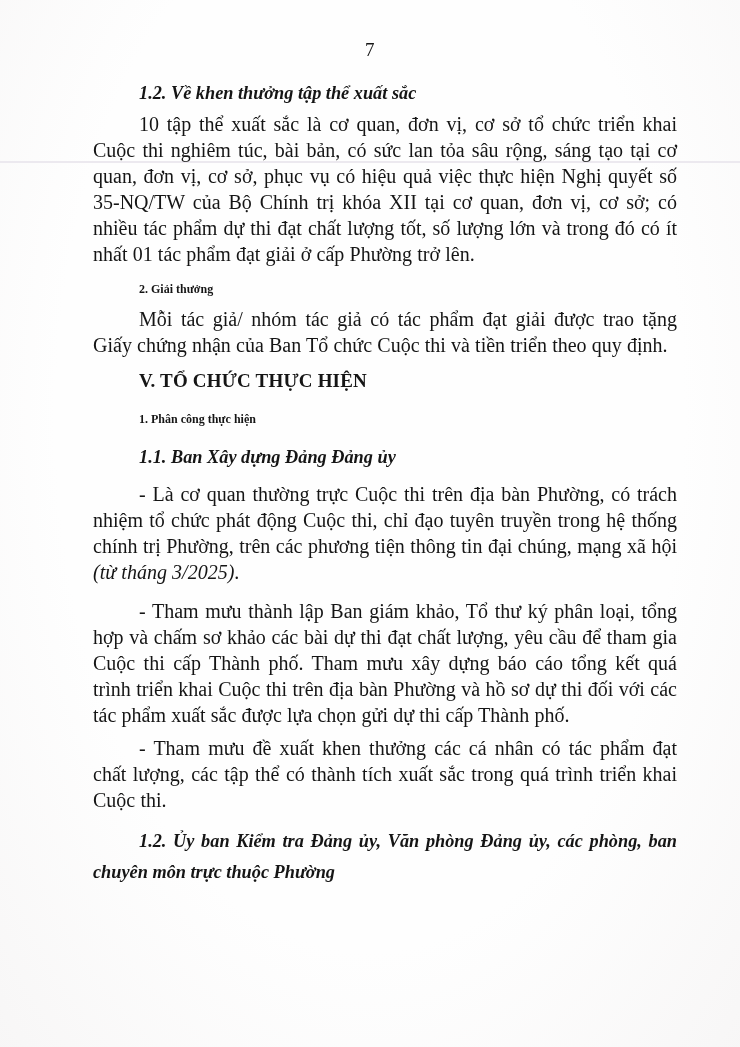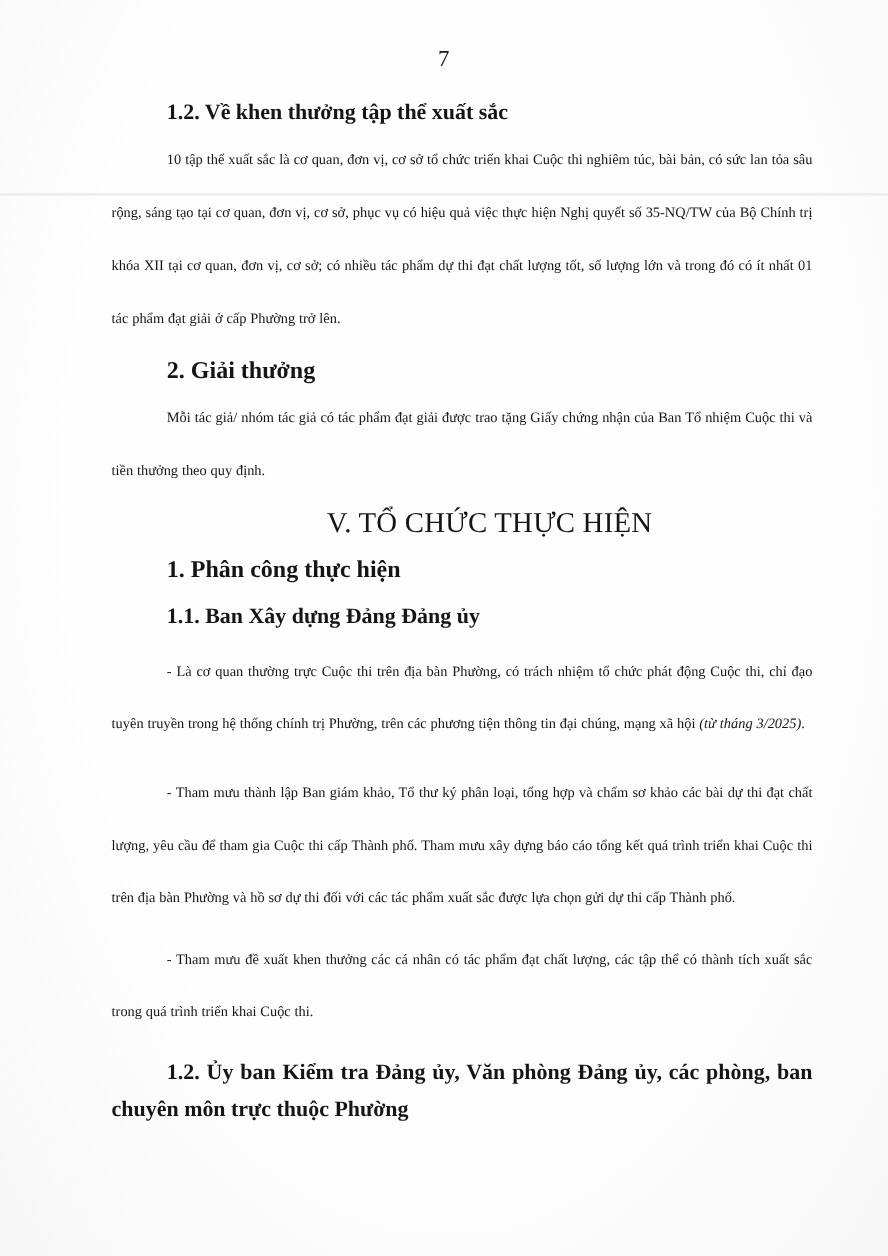--- a/index.html
+++ b/index.html
@@ -60,59 +60,59 @@
     width: 584px;
   }
 
   p, h1, h2, h3, h4 {
     margin: 0;
     padding: 0;
     font-weight: normal;
   }
 
   .body-text {
-    font-size: 12px;
-    line-height: 44px;
+    font-size: 20px;
+    line-height: 26px;
     text-align: justify;
     text-justify: inter-word;
     text-indent: 46px;
     margin-bottom: 1px;
     word-spacing: 0.2px;
   }
 
   .heading {
-    font-size: 20px;
+    font-size: 12px;
     line-height: 31.5px;
     font-weight: bold;
     text-indent: 46px;
     margin-bottom: 1px;
   }
 
   .heading-italic {
     font-size: 18.3px;
     line-height: 31.5px;
     font-weight: bold;
+    font-style: italic;
     text-indent: 46px;
     margin-bottom: 1px;
   }
 
   
   .heading-italic.wrap {
     text-align: justify;
     text-justify: inter-word;
   }
 
   .heading-caps {
-    font-size: 24px;
+    font-size: 19px;
     line-height: 31.5px;
-    font-weight: normal;
+    font-weight: bold;
     text-indent: 46px;
     margin-bottom: 1px;
     letter-spacing: 0.2px;
-    text-align: center;
   }
 
   .spacer-sm { height: 6px; }
 
   em.inline-italic {
     font-style: italic;
   }
 </style>
 </head>
 <body>
@@ -127,21 +127,21 @@
   <div class="content">
 
     <h3 class="heading-italic">1.2. Về khen thưởng tập thể xuất sắc</h3>
 
     <p class="body-text">10 tập thể xuất sắc là cơ quan, đơn vị, cơ sở tổ chức triển khai Cuộc thi nghiêm túc, bài bản, có sức lan tỏa sâu rộng, sáng tạo tại cơ quan, đơn vị, cơ sở, phục vụ có hiệu quả việc thực hiện Nghị quyết số 35-NQ/TW của Bộ Chính trị khóa XII tại cơ quan, đơn vị, cơ sở; có nhiều tác phẩm dự thi đạt chất lượng tốt, số lượng lớn và trong đó có ít nhất 01 tác phẩm đạt giải ở cấp Phường trở lên.</p>
 
     <div class="spacer-sm"></div>
 
     <h3 class="heading">2. Giải thưởng</h3>
 
-    <p class="body-text">Mỗi tác giả/ nhóm tác giả có tác phẩm đạt giải được trao tặng Giấy chứng nhận của Ban Tổ nhiệm Cuộc thi và tiền thưởng theo quy định.</p>
+    <p class="body-text">Mỗi tác giả/ nhóm tác giả có tác phẩm đạt giải được trao tặng Giấy chứng nhận của Ban Tổ chức Cuộc thi và tiền triển theo quy định.</p>
 
     <div class="spacer-sm"></div>
 
     <h2 class="heading-caps">V. TỔ CHỨC THỰC HIỆN</h2>
 
     <div class="spacer-sm"></div>
 
     <h3 class="heading">1. Phân công thực hiện</h3>
 
     <div class="spacer-sm"></div>

